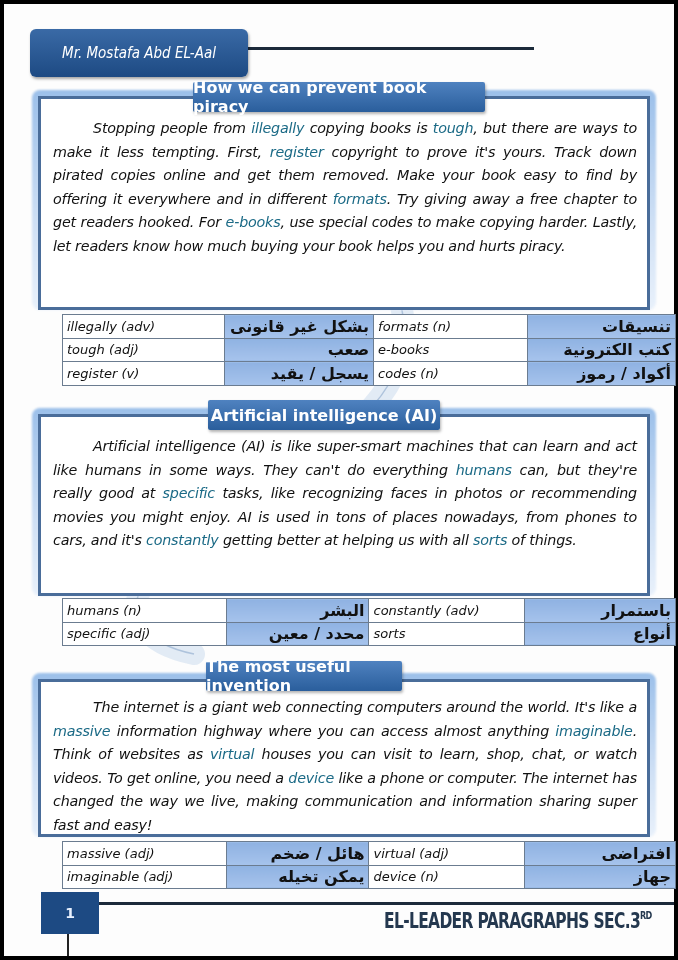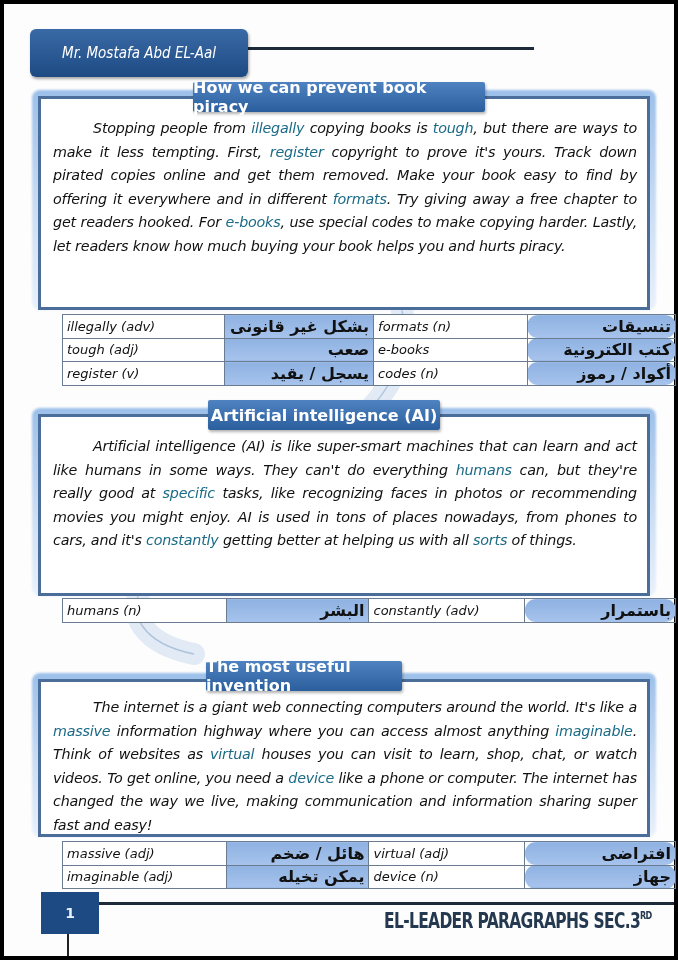--- a/index.html
+++ b/index.html
@@ -63,21 +63,21 @@
   }
   table.vocab td {
     border: 1px solid #6b7c90;
     height: 23.5px;
     padding: 0 4px;
     white-space: nowrap;
   }
   td.en { background: #fff; font-style: italic; color: #111; width: 160px; }
   td.ar { background: linear-gradient(#8fb2e2, #a6c3ec); text-align: right; direction: rtl; font-weight: bold; color: #111; width: 139px; font-size: 16px; }
   td.en2 { width: 152px; }
-  td.ar2 { width: 147px; border-radius: 11px; }
+  td.ar2 { width: 147px; }
 
   
   .swoosh {
     position: absolute; pointer-events: none;
   }
 
   
   .pg-box {
     position: absolute; left: 37px; top: 888px; width: 58px; height: 42px;
     background: #1d4a83; color: #e8f1ff; font-weight: bold; font-size: 14px;
@@ -144,20 +144,26 @@
     </div>
     <div class="title-pill" style="left:170px; width:232px;">Artificial intelligence (AI)</div>
     <table class="vocab" style="top:184px;">
       <tbody>
           <tr>
         <td class="en">humans (n)</td>
         <td class="ar">البشر</td>
         <td class="en en2">constantly (adv)</td>
         <td class="ar ar2">باستمرار</td>
       </tr>
+      <tr>
+        <td class="en">specific (adj)</td>
+        <td class="ar">محدد / معين</td>
+        <td class="en en2">sorts</td>
+        <td class="ar ar2">أنواع</td>
+      </tr>
     </tbody>
       </table>
   </div>
 
   <div class="section" style="top:675px;">
     <div class="glow" style="top:-6px; height:164px;"></div>
     <div class="para-box" style="top:0; height:158px; padding-top:14px;">
       <p><span class="indent"></span><span>The internet is a giant web connecting computers around the world. It's like a </span><span class="kw">massive</span><span> information highway where you can access almost anything </span><span class="kw">imaginable</span><span>. Think of websites as </span><span class="kw">virtual</span><span> houses you can visit to learn, shop, chat, or watch videos. To get online, you need a </span><span class="kw">device</span><span> like a phone or computer. The internet has changed the way we live, making communication and information sharing super fast and easy!</span></p>
     </div>
     <div class="title-pill" style="left:168px; width:196px; top:-18px;">The most useful invention</div>

